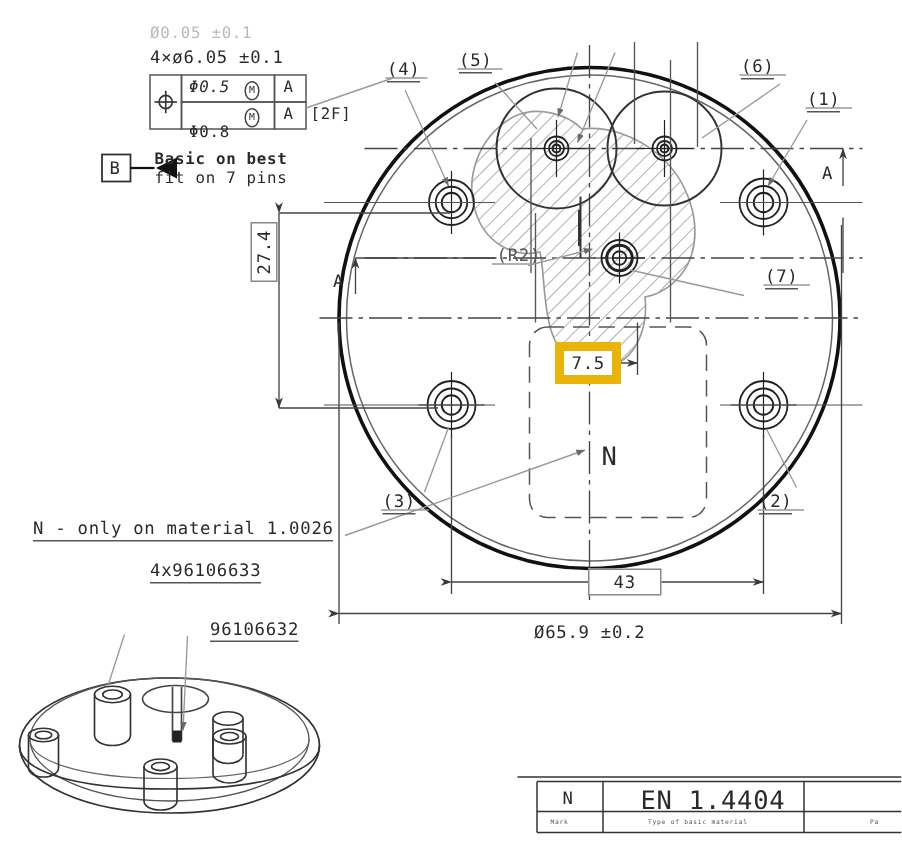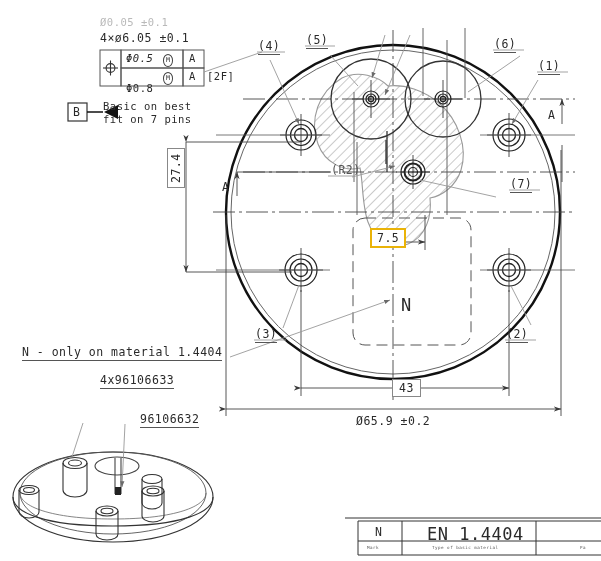--- a/index.html
+++ b/index.html
@@ -284,48 +284,48 @@
 <div class="txt t10" style="left:126px;top:52px;font-style:italic;">Φ0.5</div>
 <div class="txt t7" style="left:163px;top:54px;border:1px solid #444;border-radius:50%;padding:0 2px;line-height:11px;">M</div>
 <div class="txt t10" style="left:189px;top:52px;">A</div>
 
 <div class="txt t10" style="left:126px;top:82px;text-align:right;">Φ0.8</div>
 <div class="txt t7" style="left:163px;top:72px;border:1px solid #444;border-radius:50%;padding:0 2px;line-height:11px;">M</div>
 <div class="txt t10" style="left:189px;top:70px;">A</div>
 <div class="txt t10" style="left:207px;top:70px;">[2F]</div>
 
 <div class="txt t11" style="left:73px;top:105px;">B</div>
-<div class="txt t10" style="left:103px;top:100px;">Basic on best</div>
+<div class="txt t10" style="left:103px;top:100px;font-weight:bold;">Basic on best</div>
 <div class="txt t10" style="left:103px;top:113px;">fit on 7 pins</div>
 
 <div class="txt t11 ul" style="left:258px;top:39px;">(4)</div>
 <div class="txt t11 ul" style="left:306px;top:33px;">(5)</div>
 <div class="txt t11 ul" style="left:494px;top:37px;">(6)</div>
 <div class="txt t11 ul" style="left:538px;top:59px;">(1)</div>
 <div class="txt t11 ul" style="left:510px;top:177px;">(7)</div>
 <div class="txt t11 ul" style="left:506px;top:327px;">(2)</div>
 <div class="txt t11 ul" style="left:255px;top:327px;">(3)</div>
 
 <div class="txt t11" style="left:331px;top:163px;color:#555;">(R2)</div>
 
 <div class="txt t11" style="left:167px;top:188px;transform:rotate(-90deg);transform-origin:left top;
      border:1px solid #888;background:#fff;padding:1px 4px;">27.4</div>
 
 <div class="txt t11" style="left:222px;top:180px;">A</div>
 <div class="txt t11" style="left:548px;top:108px;">A</div>
 
-<div class="txt t11" style="left:370px;top:228px;border:2px solid #eab308;background:#fff;padding:1px 5px;">7.5</div>
+<div class="txt t11" style="left:370px;top:228px;border:6px solid #eab308;background:#fff;padding:1px 5px;">7.5</div>
 
 <div class="txt t12" style="left:401px;top:295px;font-size:17px;">N</div>
 
-<div class="txt t11" style="left:392px;top:379px;border:1px solid #888;background:#fff;padding:1px 6px;">43</div>
+<div class="txt t11" style="left:392px;top:379px;border:1px solid #888;background:#fff;padding:1px 16px;">43</div>
 
 <div class="txt t11" style="left:356px;top:414px;">Ø65.9 ±0.2</div>
 
-<div class="txt t11 ul" style="left:22px;top:345px;">N - only on material 1.4404</div>
+<div class="txt t11 ul" style="left:22px;top:345px;">N - only on material 1.0026</div>
 
 <div class="txt t11 ul" style="left:100px;top:373px;">4x96106633</div>
 <div class="txt t11 ul" style="left:140px;top:412px;">96106632</div>
 
 <div class="txt t11" style="left:375px;top:525px;">N</div>
 <div class="txt t12" style="left:427px;top:524px;">EN 1.4404</div>
 <div class="txt t5" style="left:367px;top:545px;">Mark</div>
 <div class="txt t5" style="left:432px;top:545px;">Type of basic material</div>
 <div class="txt t5" style="left:580px;top:545px;">Pa</div>
 

